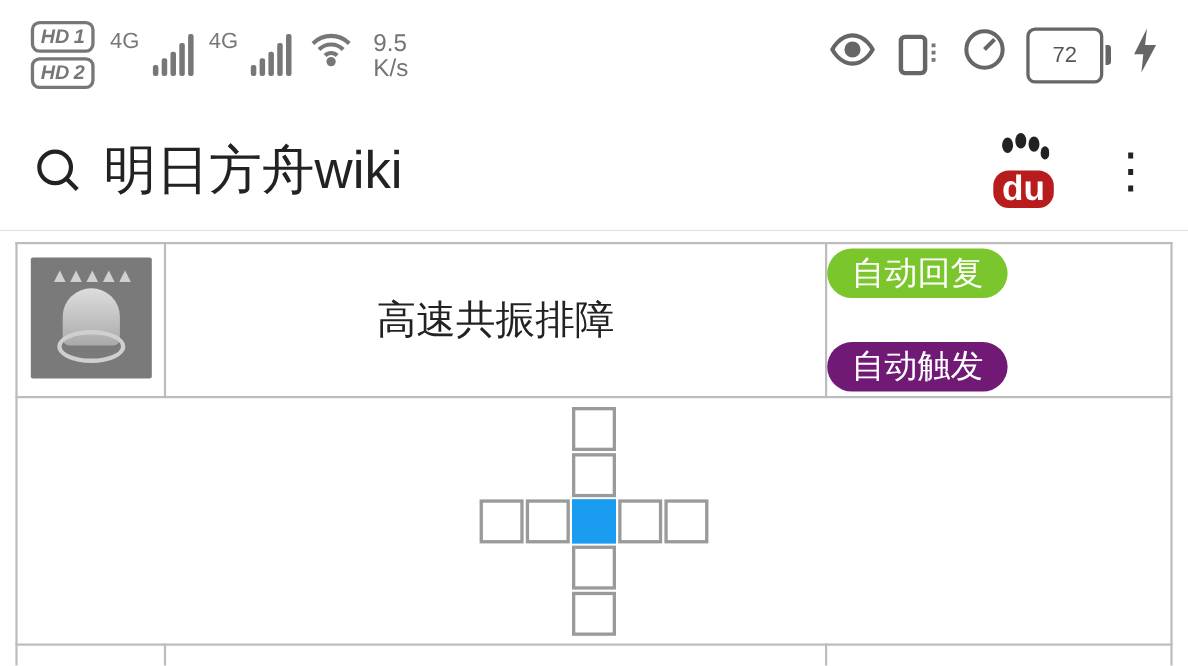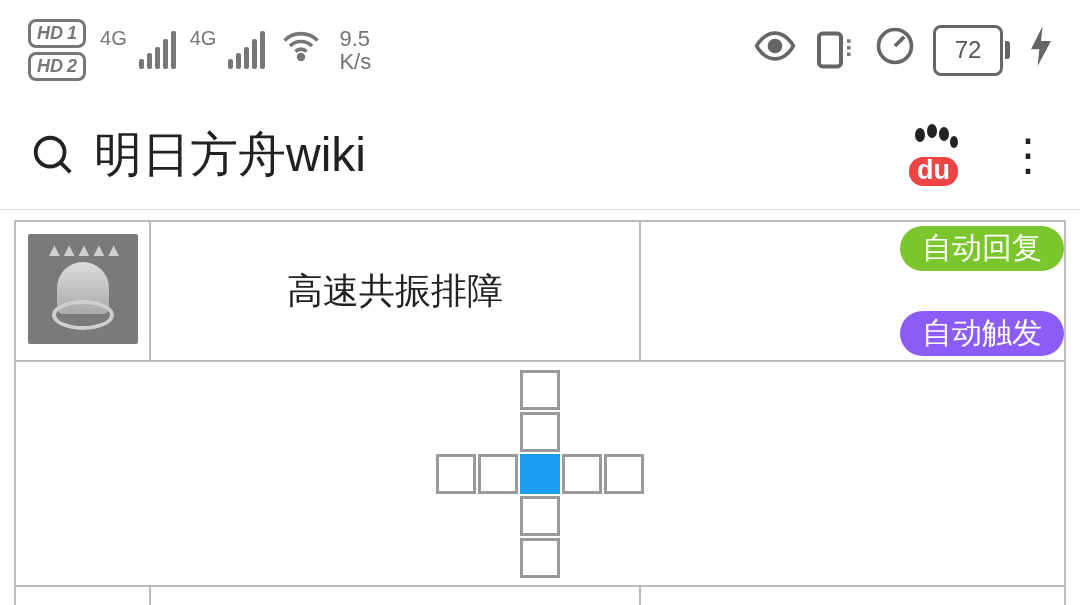--- a/index.html
+++ b/index.html
@@ -16,50 +16,50 @@
     .b1{height:10px}.b2{height:16px}.b3{height:22px}.b4{height:30px}.b5{height:38px}
     .sig-lbl{font-size:20px;color:#777;margin-right:2px;align-self:flex-start;margin-top:-4px}
     .sig-wrap{display:flex;align-items:center;gap:6px;}
     .wifi { font-size:40px; color:#777; }
     .speed { display:flex; flex-direction:column; font-size:22px; color:#737373; line-height:1.05; margin-left:2px;}
     .sb-right { margin-left:auto; display:flex; align-items:center; gap:16px; }
     .eye, .vibe, .gauge { font-size:38px; color:#666; }
     .vibe-wrap{display:flex;align-items:center;}
     .vibe-dots{font-size:24px;color:#777;letter-spacing:-4px;margin-left:-4px;}
     .batt { display:flex; align-items:center; gap:2px;}
-    .batt-body { width:70px; height:51px; border:3px solid #666; border-radius:8px; display:flex; align-items:center; justify-content:center; font-size:24px; color:#555; position:relative;}
+    .batt-body { width:70px; height:51px; border:3px solid #666; border-radius:8px; display:flex; align-items:center; justify-content:center; font-size:20px; color:#555; position:relative;}
     .batt-cap { width:5px; height:18px; background:#666; border-radius:0 3px 3px 0;}
     .bolt { font-size:32px; color:#666; margin-left:4px;}
     .clock { font-size:44px; color:#555; letter-spacing:1px; margin-left:6px;}
 
     
     .chrome { height:110px; display:flex; align-items:center; padding:0 30px; border-bottom:1px solid #e1e1e1; gap:18px;text-align:center;}
     .search-icon { font-size:50px; color:#222; display:flex; align-items:center; justify-content:center;}
     .search-text { font-size:48px; color:#222; flex:0 0 auto;}
     .flex-sp { flex:1; }
     .baidu { display:flex; flex-direction:column; align-items:center; line-height:1; }
     .paw { font-size:38px; color:#222; letter-spacing:-8px; margin-bottom:-6px;}
-    .du { font-size:27px; font-weight:700; color:#fff; background:#ef4444; border-radius:14px; padding:0 8px 2px;}
+    .du { font-size:32px; font-weight:700; color:#fff; background:#b91c1c; border-radius:14px; padding:0 8px 2px;}
     .kebab { font-size:44px; color:#222; margin-left:30px;}
 
     
     .content { padding:10px 14px 0 14px; }
     .tbl { width:100%; border-collapse:collapse; }
     .tbl td { border:2px solid #bcbcbc; vertical-align:middle; }
     .row1 td { height:130px; }
     .cell-icon { width:135px; text-align:center; }
     .skill-icon { width:110px; height:110px; background:#7a7a7a; border-radius:2px; display:inline-flex; align-items:center; justify-content:center; position:relative; overflow:hidden;}
     .skill-icon::before{content:"▲▲▲▲▲"; position:absolute; top:6px; width:100%; text-align:center; font-size:18px; color:#d0d0d0; letter-spacing:-3px;}
     .skill-icon .ring{width:62px;height:30px;border:4px solid #cfcfcf;border-radius:50%;position:absolute;bottom:14px;}
     .skill-icon .dome{width:52px;height:52px;background:linear-gradient(#ddd,#aaa);border-radius:50% 50% 6px 6px;position:absolute;top:28px;}
     .cell-name { text-align:center; font-size:36px; color:#222; }
-    .cell-tags { width:425px; text-align:right; }
+    .cell-tags { width:314px; text-align:left; }
     .pill { display:inline-block; border-radius:999px; color:#fff; font-size:30px; padding:2px 22px; margin:4px 0;}
     .pill.green { background:#7bc62d; }
-    .pill.gray  { background:#8b5cf6;margin-top:36px; }
+    .pill.gray  { background:#701a75;margin-top:36px; }
     .row2 td { height:225px; text-align:center; }
     .cross { display:inline-grid; grid-template-columns:repeat(5,40px); grid-template-rows:repeat(5,40px); gap:2px;}
     .cell-sq { width:40px; height:40px; border:3px solid #9a9a9a; background:#fff;}
     .cell-sq.fill { background:#1a9cf0; border-color:#1a9cf0; }
     .cell-empty { width:40px; height:40px; }
     .row3 td { height:30px; }
   </style>
 </head>
 <body>
 

